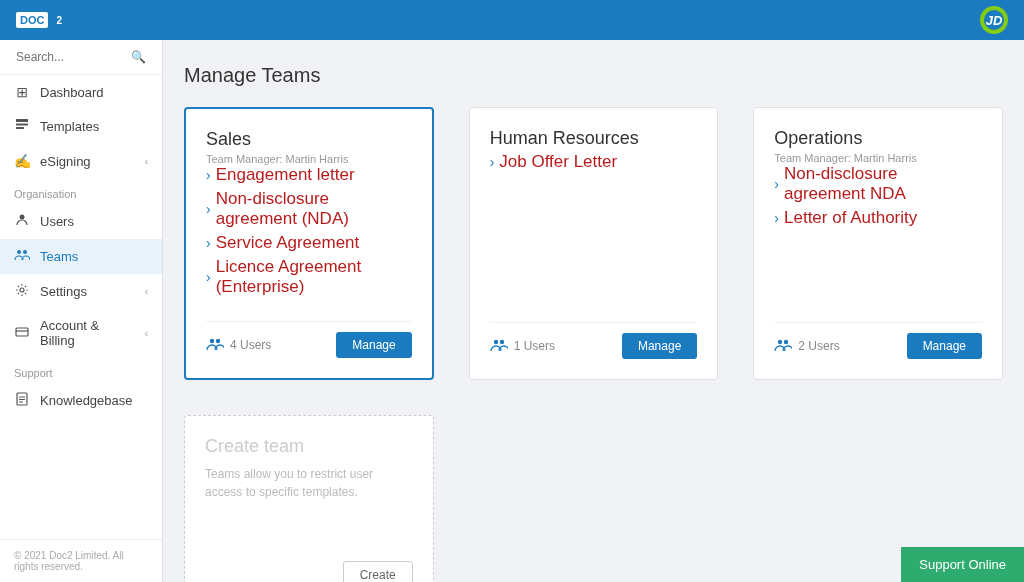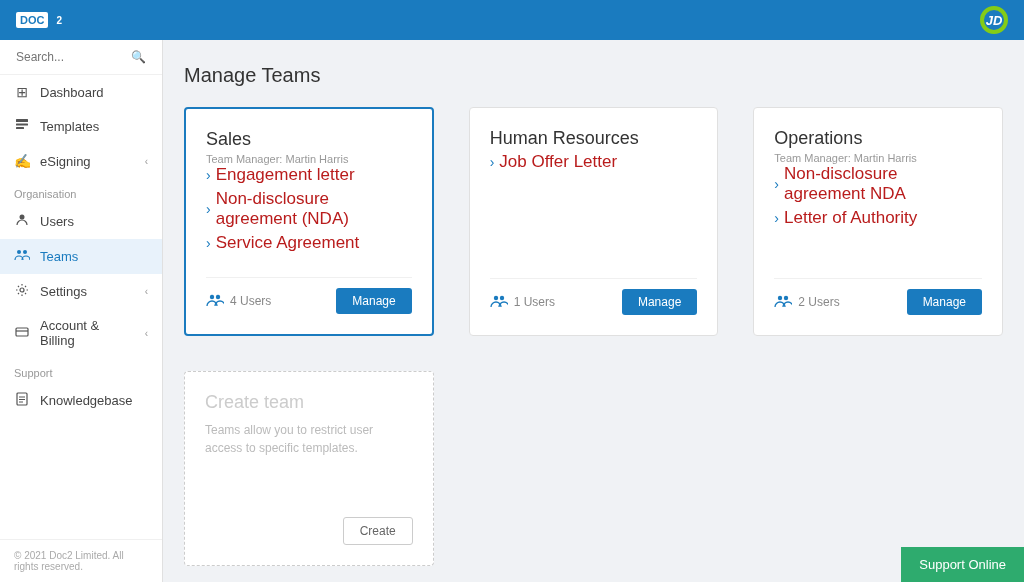--- a/index.html
+++ b/index.html
@@ -367,20 +367,21 @@
 
     <div class="teams-grid">
 
       <div class="team-card selected">
         <div class="team-name">Sales</div>
         <div class="team-manager">Team Manager: Martin Harris</div>
         <ul class="team-links">
           <li>Engagement letter</li>
           <li>Non-disclosure agreement (NDA)</li>
           <li>Service Agreement</li>
+          <li>Licence Agreement (Enterprise)</li>
         </ul>
         <div class="team-card-footer">
           <div class="users-count">
             <span class="users-icon">
               <svg width="18" height="14" viewBox="0 0 18 14" fill="none">
                   <circle cx="6" cy="4" r="2.2" fill="#1a7bbf"></circle>
                   <circle cx="12" cy="4" r="2.2" fill="#1a7bbf"></circle>
                   <path d="M1 13c0-2.76 2.24-5 5-5s5 2.24 5 5" stroke="#1a7bbf" stroke-width="1.3" fill="none"></path>
                   <path d="M9 13c0-2.76 2.24-5 5-5s5 2.24 5 5" stroke="#1a7bbf" stroke-width="1.3" fill="none"></path>
                 </svg>

